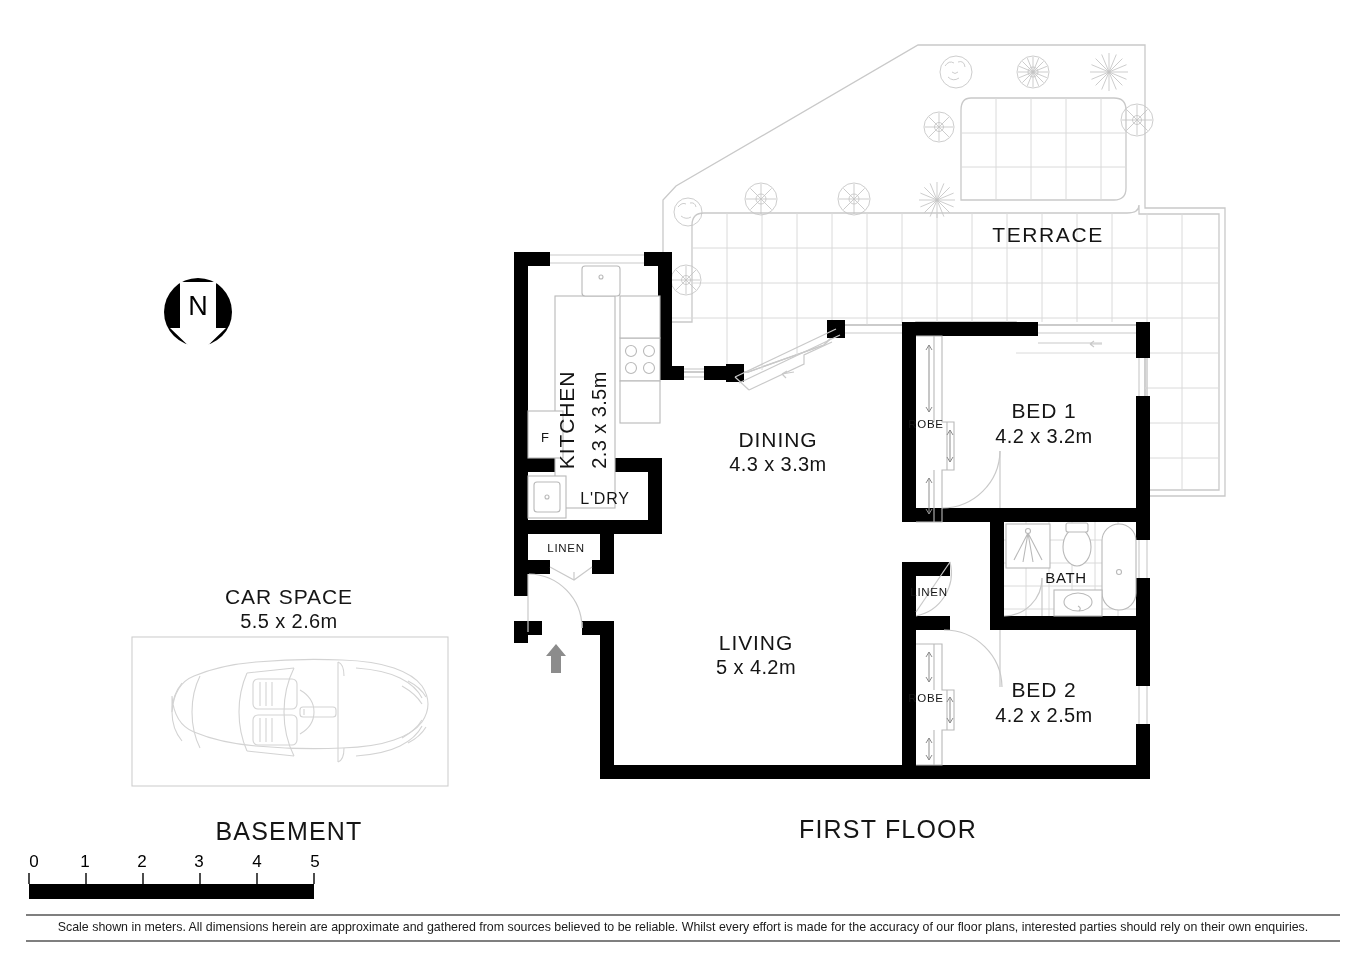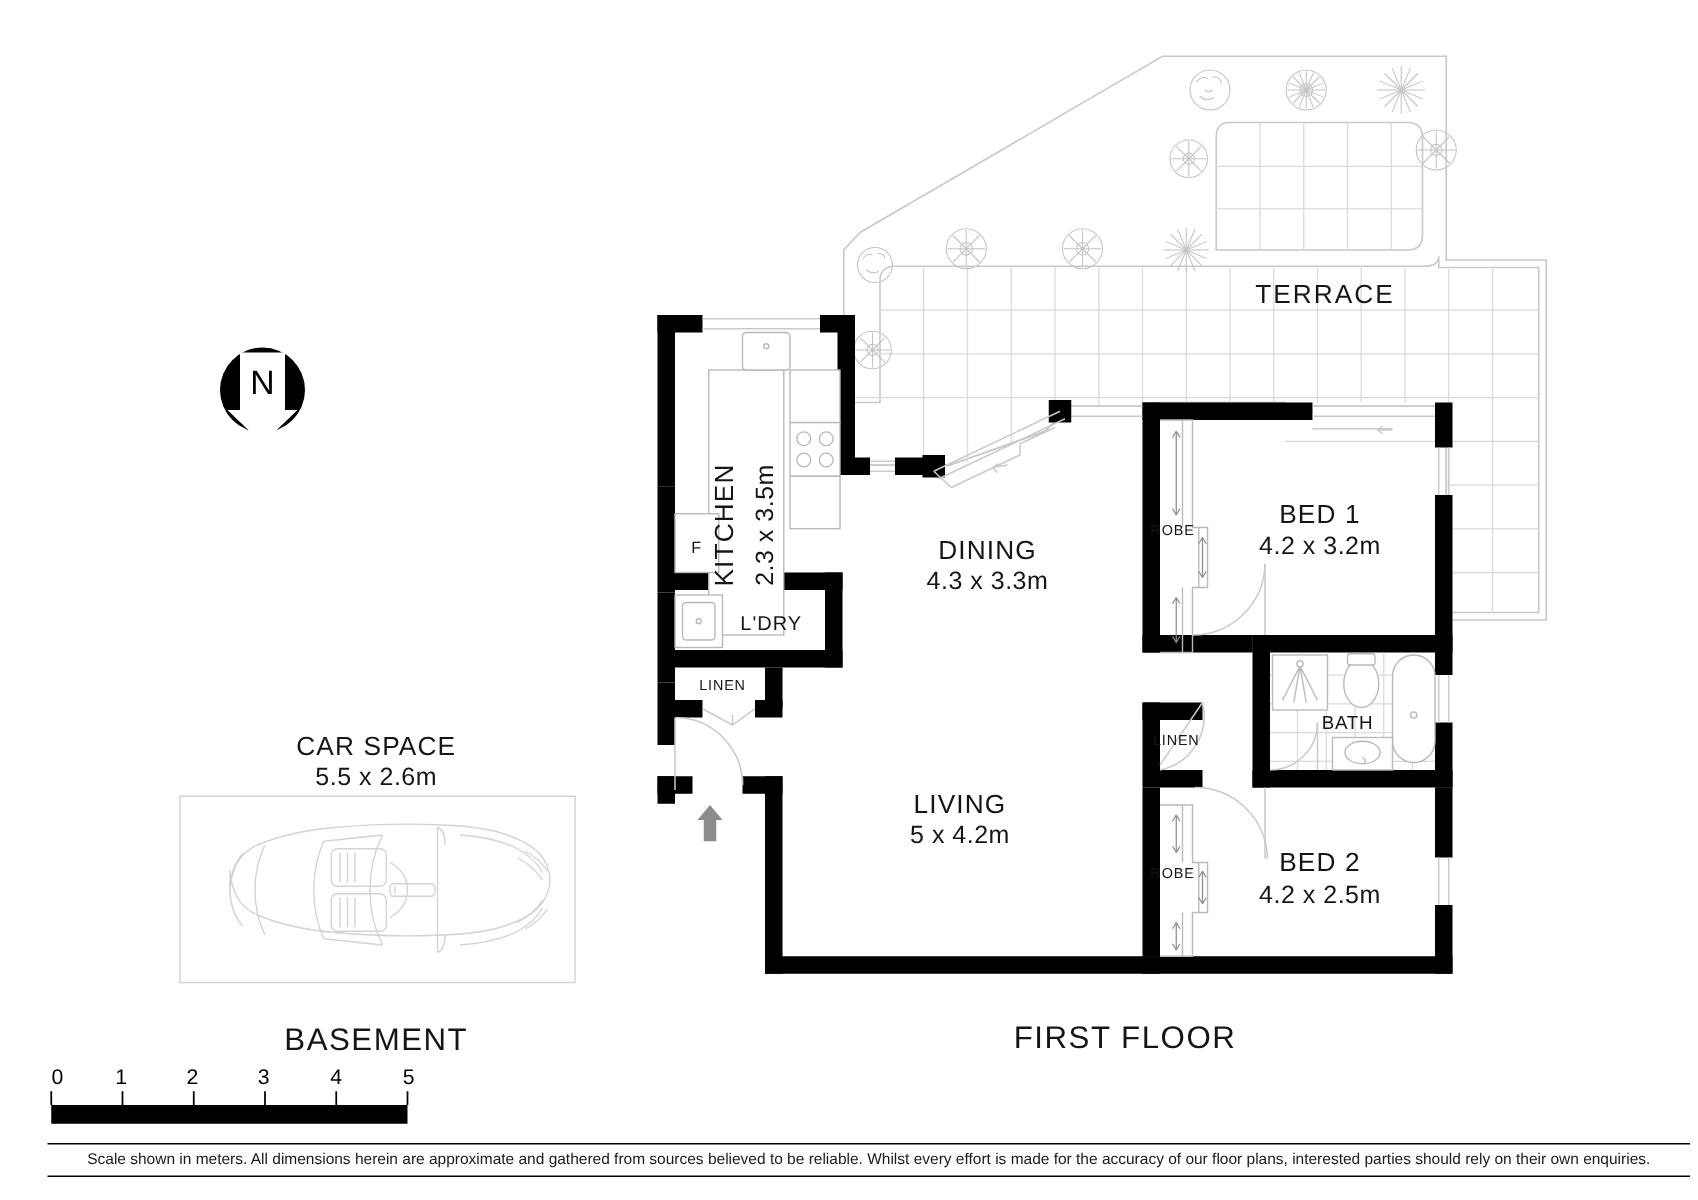--- a/index.html
+++ b/index.html
@@ -9,21 +9,21 @@
   }
   body {
     width: 1358px;
     height: 960px;
     position: relative;
     font-family: "Liberation Sans", sans-serif;
     overflow: hidden;
   }
   #plan-root {
     position: absolute;
-    left: 16px; top: 0;
+    left: 4px; top: 0;
     width: 1184px;
     height: 960px;
   }
   svg#floorplan {
     position: absolute;
     left: 0; top: 0;
     width: 1358px;
     height: 960px;
     display: block;
   }

